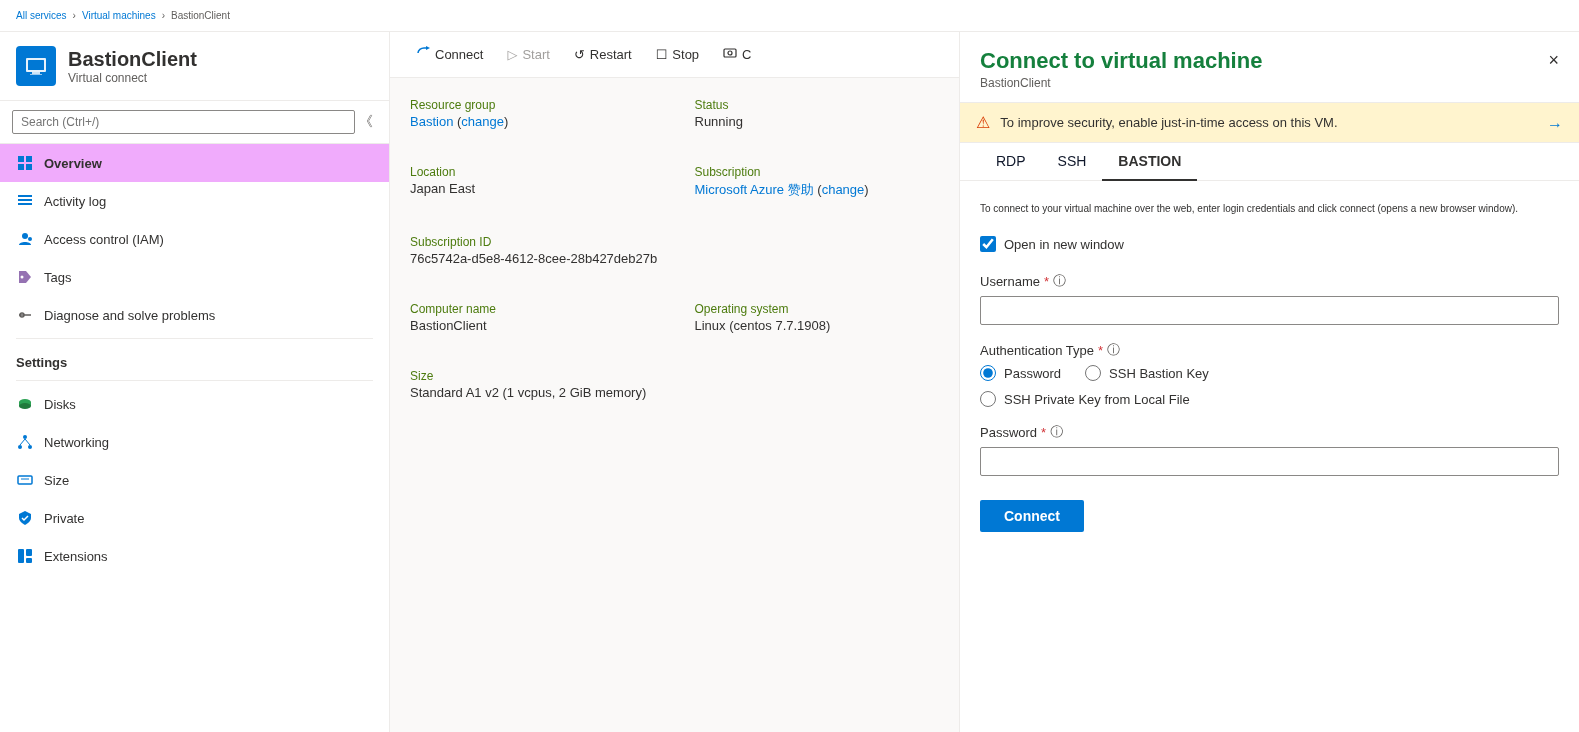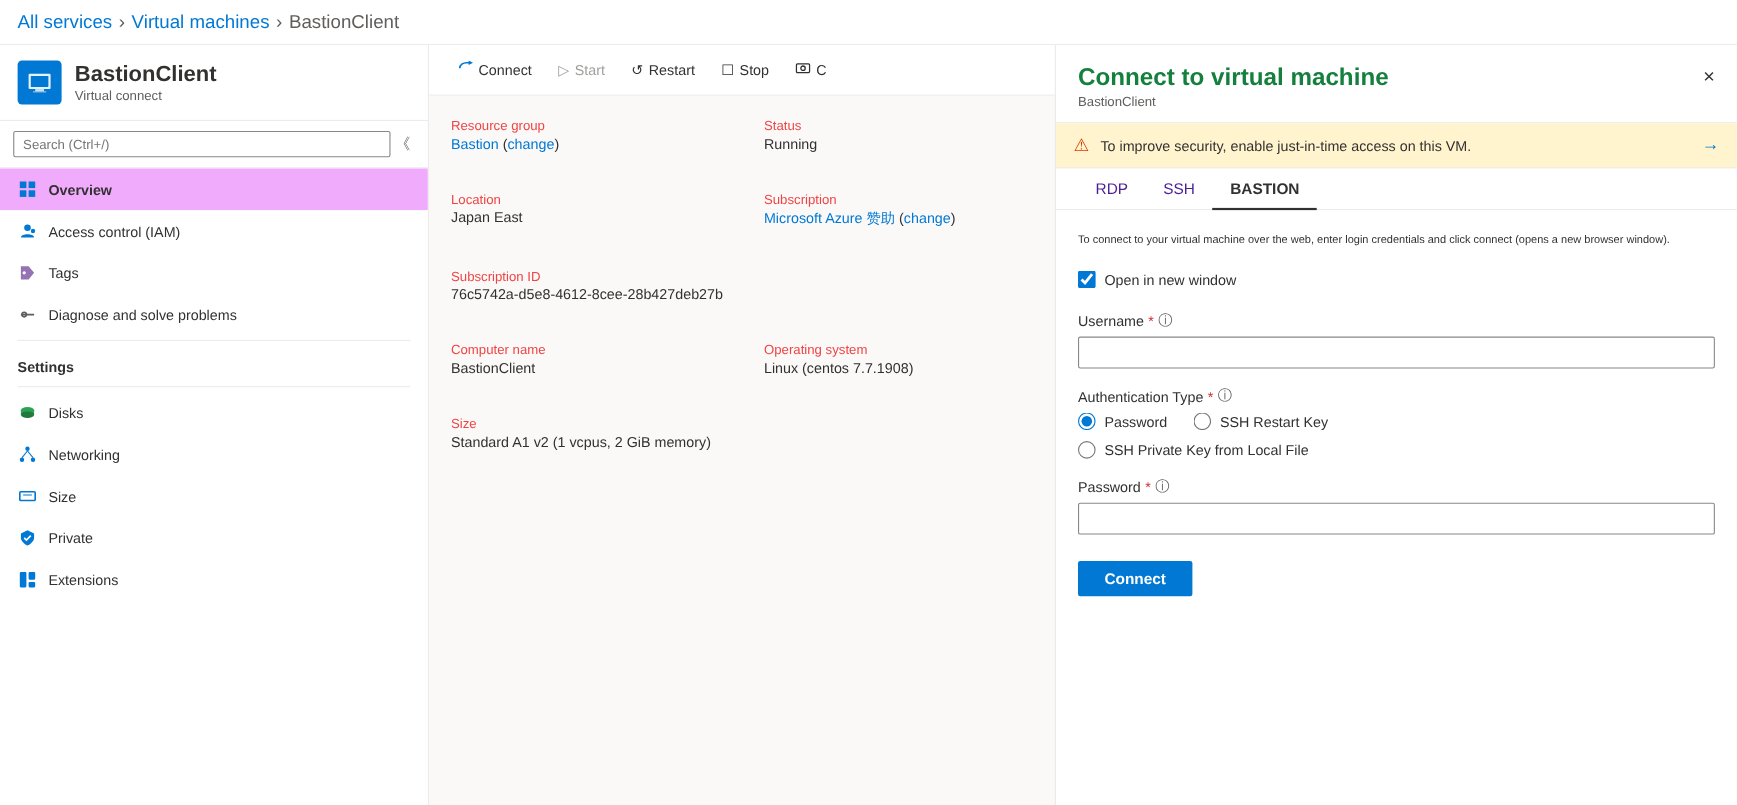--- a/index.html
+++ b/index.html
@@ -1,19 +1,19 @@
 <!DOCTYPE html>
 <html><head>
   <meta charset="utf-8">
   <style>
     * { box-sizing: border-box; margin: 0; padding: 0; }
     body { font-family: 'Segoe UI', Arial, sans-serif; font-size: 13px; color: #323130; background: #f3f2f1; display: flex; flex-direction: column; height: 732px; overflow: hidden; }
 
     
-    .breadcrumb { display: flex; align-items: center; gap: 6px; padding: 10px 16px; background: #fff; border-bottom: 1px solid #edebe9; font-size: 17px; }
+    .breadcrumb { display: flex; align-items: center; gap: 6px; padding: 10px 16px; background: #fff; border-bottom: 1px solid #edebe9; font-size: 10px; }
     .breadcrumb a { color: #0078d4; text-decoration: none; }
     .breadcrumb span { color: #605e5c; }
 
     
     .main-layout { display: flex; flex: 1; overflow: hidden; }
 
     
     .sidebar { width: 390px; min-width: 390px; background: #fff; border-right: 1px solid #edebe9; display: flex; flex-direction: column; overflow: hidden; }
 
     .vm-header { display: flex; align-items: center; gap: 12px; padding: 14px 16px; border-bottom: 1px solid #edebe9; }
@@ -38,40 +38,40 @@
 
     
     .toolbar { display: flex; align-items: center; gap: 4px; padding: 8px 16px; background: #fff; border-bottom: 1px solid #edebe9; }
     .toolbar-btn { display: flex; align-items: center; gap: 5px; padding: 6px 10px; background: none; border: none; cursor: pointer; color: #323130; font-size: 13px; border-radius: 2px; }
     .toolbar-btn.disabled { color: #a19f9d; cursor: default; }
 
     
     .vm-details { padding: 20px; overflow-y: auto; flex: 1; }
     .details-grid { display: grid; grid-template-columns: 1fr 1fr; gap: 20px 40px; }
     .detail-item { margin-bottom: 16px; }
-    .detail-label { font-size: 12px; color: #ef4444; margin-bottom: 2px; }
+    .detail-label { font-size: 12px; color: #4d7c0f; margin-bottom: 2px; }
     .detail-value { font-size: 13px; color: #323130; }
     .detail-value a { color: #0078d4; text-decoration: none; }
 
     
     .right-panel { width: 620px; min-width: 620px; background: #fff; border-left: 1px solid #edebe9; display: flex; flex-direction: column; overflow: hidden; position: relative; }
 
     .panel-header { padding: 16px 20px 0; border-bottom: 1px solid #edebe9; }
     .panel-title { font-size: 22px; font-weight: 600; color: #15803d; }
     .panel-subtitle { font-size: 12px; color: #605e5c; margin-top: 2px; margin-bottom: 12px; }
     .close-btn { position: absolute; top: 14px; right: 16px; background: none; border: none; cursor: pointer; font-size: 18px; color: #323130; padding: 4px; }
 
     .warning-banner { display: flex; align-items: center; gap: 10px; padding: 10px 16px; background: #fff4ce; border-bottom: 1px solid #edebe9; margin: 0; }
     .warning-icon { color: #d83b01; font-size: 16px; }
     .warning-text { font-size: 13px; color: #323130; flex: 1; }
     .warning-arrow { color: #0078d4; font-size: 16px; }
 
     
     .tab-bar { display: flex; gap: 0; padding: 0 20px; border-bottom: 1px solid #edebe9; }
-    .tab { padding: 10px 16px; cursor: pointer; font-size: 14px; color: #4c1d95; border-bottom: 2px solid transparent; margin-bottom: -1px; }
+    .tab { padding: 10px 16px; cursor: pointer; font-size: 14px; color: #0f172a; border-bottom: 2px solid transparent; margin-bottom: -1px; }
     .tab.active { color: #323130; border-bottom: 2px solid #323130; font-weight: 600; }
 
     
     .panel-content { padding: 20px; overflow-y: auto; flex: 1; }
     .panel-description { font-size: 10px; color: #323130; margin-bottom: 20px; line-height: 1.5; }
 
     .checkbox-row { display: flex; align-items: center; gap: 8px; margin-bottom: 20px; }
     .checkbox-row input[type="checkbox"] { width: 16px; height: 16px; accent-color: #0078d4; }
     .checkbox-label { font-size: 13px; }
 
@@ -139,20 +139,30 @@
               <rect x="9" y="1" width="6" height="6" fill="#0078d4"></rect>
               <rect x="1" y="9" width="6" height="6" fill="#0078d4"></rect>
               <rect x="9" y="9" width="6" height="6" fill="#0078d4"></rect>
             </svg>
         </div>
         <span>Overview</span>
       </div>
       <div class="nav-item">
         <div class="nav-icon">
           <svg width="16" height="16" viewBox="0 0 16 16">
+              <rect x="1" y="2" width="14" height="2" fill="#0078d4"></rect>
+              <rect x="1" y="6" width="14" height="2" fill="#0078d4"></rect>
+              <rect x="1" y="10" width="14" height="2" fill="#0078d4"></rect>
+            </svg>
+        </div>
+        <span>Activity log</span>
+      </div>
+      <div class="nav-item">
+        <div class="nav-icon">
+          <svg width="16" height="16" viewBox="0 0 16 16">
               <circle cx="8" cy="5" r="3" fill="#0078d4"></circle>
               <path d="M2 14 C2 10 14 10 14 14" fill="#0078d4"></path>
               <circle cx="13" cy="8" r="2" fill="#0078d4"></circle>
             </svg>
         </div>
         <span>Access control (IAM)</span>
       </div>
       <div class="nav-item">
         <div class="nav-icon">
           <svg width="16" height="16" viewBox="0 0 16 16">
@@ -352,21 +362,21 @@
           <span class="info-icon" title="Required field">ⓘ</span>
         </div>
         <div class="radio-group">
           <div class="radio-row-inline">
             <div class="radio-row">
               <input type="radio" name="authType" id="authPassword" checked="" style="">
               <label for="authPassword" class="radio-label">Password</label>
             </div>
             <div class="radio-row">
               <input type="radio" name="authType" id="authSSHKey" style="">
-              <label for="authSSHKey" class="radio-label">SSH Restart Key</label>
+              <label for="authSSHKey" class="radio-label">SSH Bastion Key</label>
             </div>
           </div>
           <div class="radio-row">
             <input type="radio" name="authType" id="authSSHFile" style="">
             <label for="authSSHFile" class="radio-label">SSH Private Key from Local File</label>
           </div>
         </div>
       </div>
 
       <div class="form-field">

